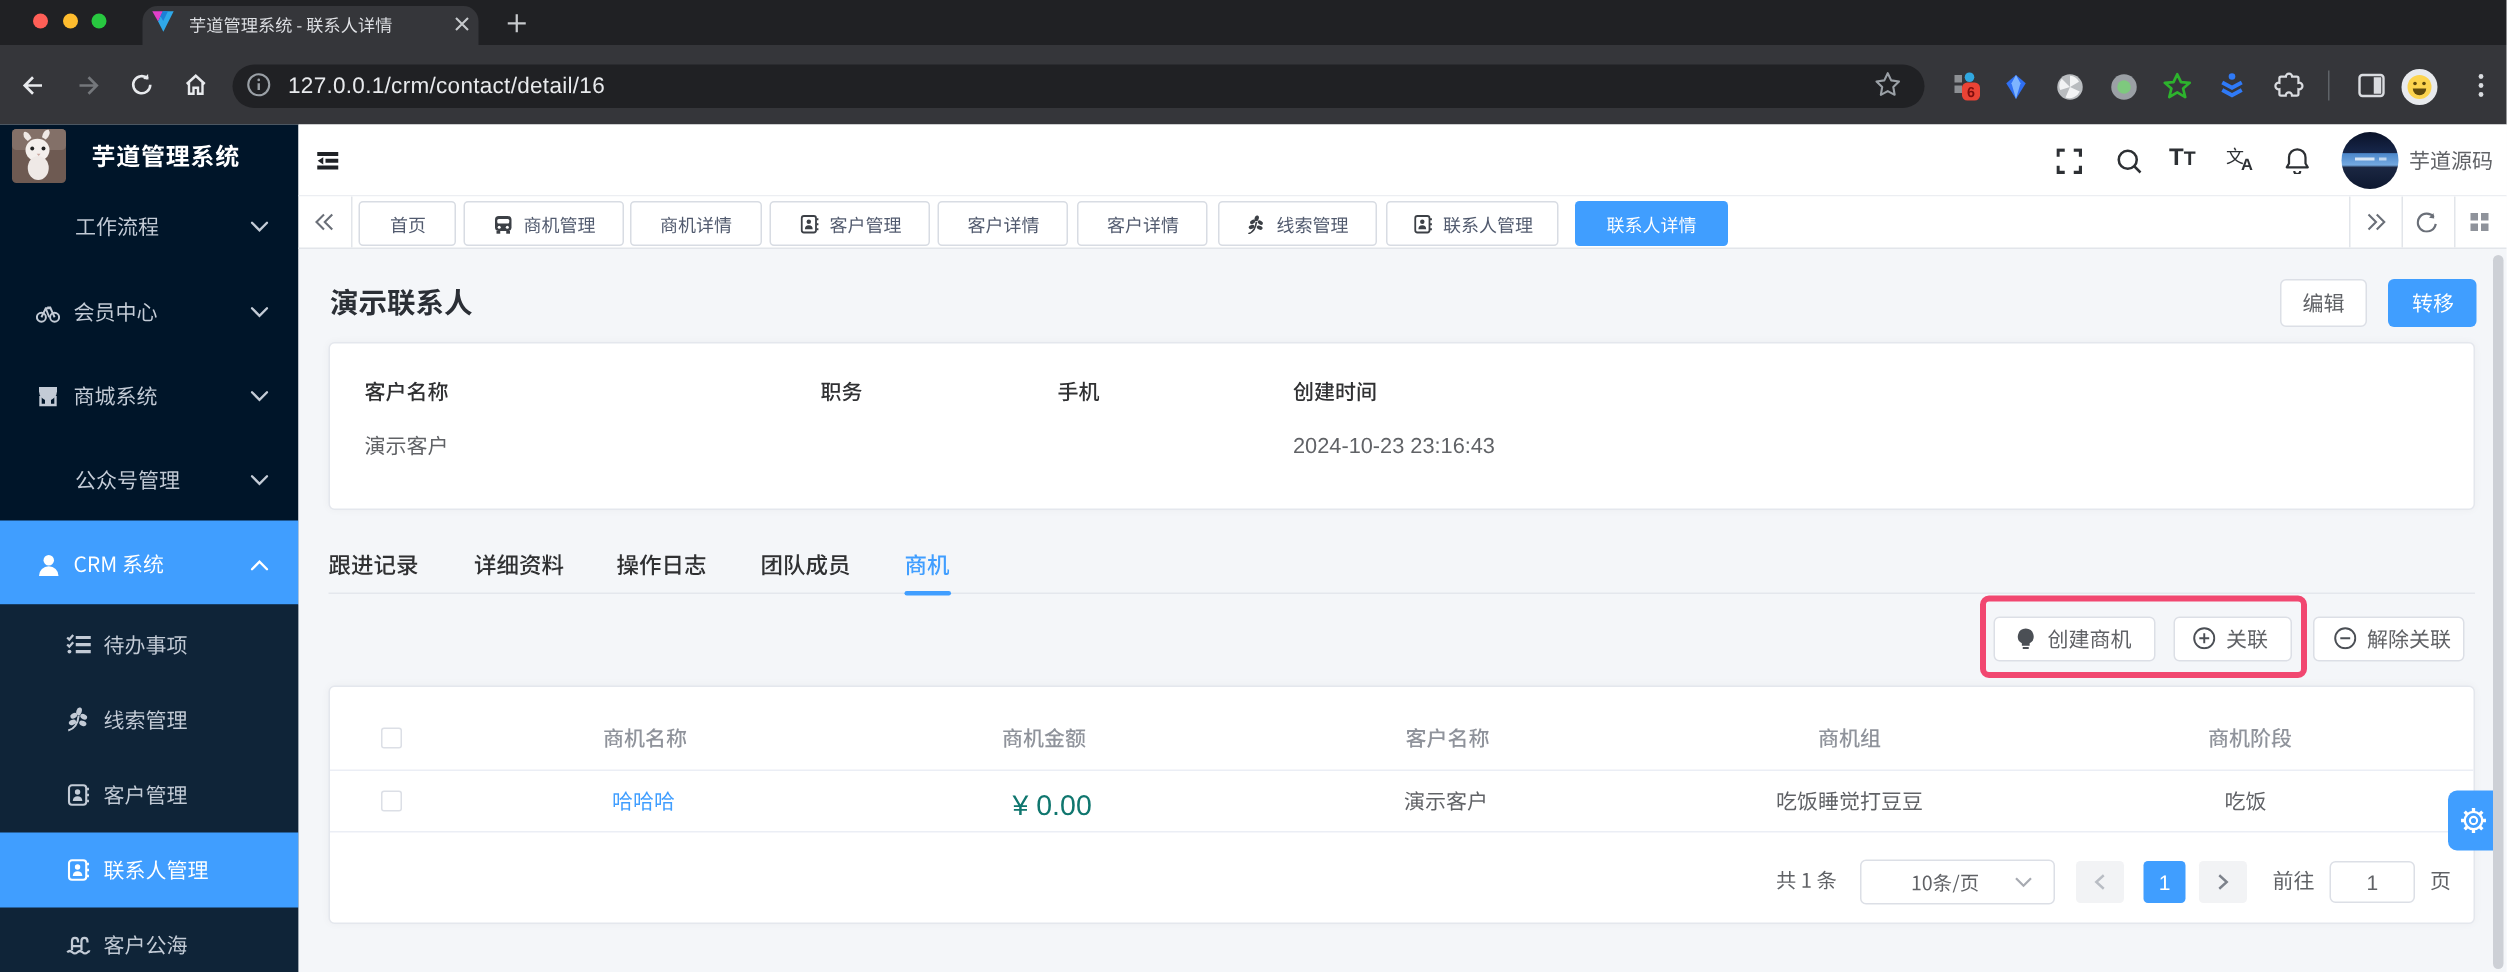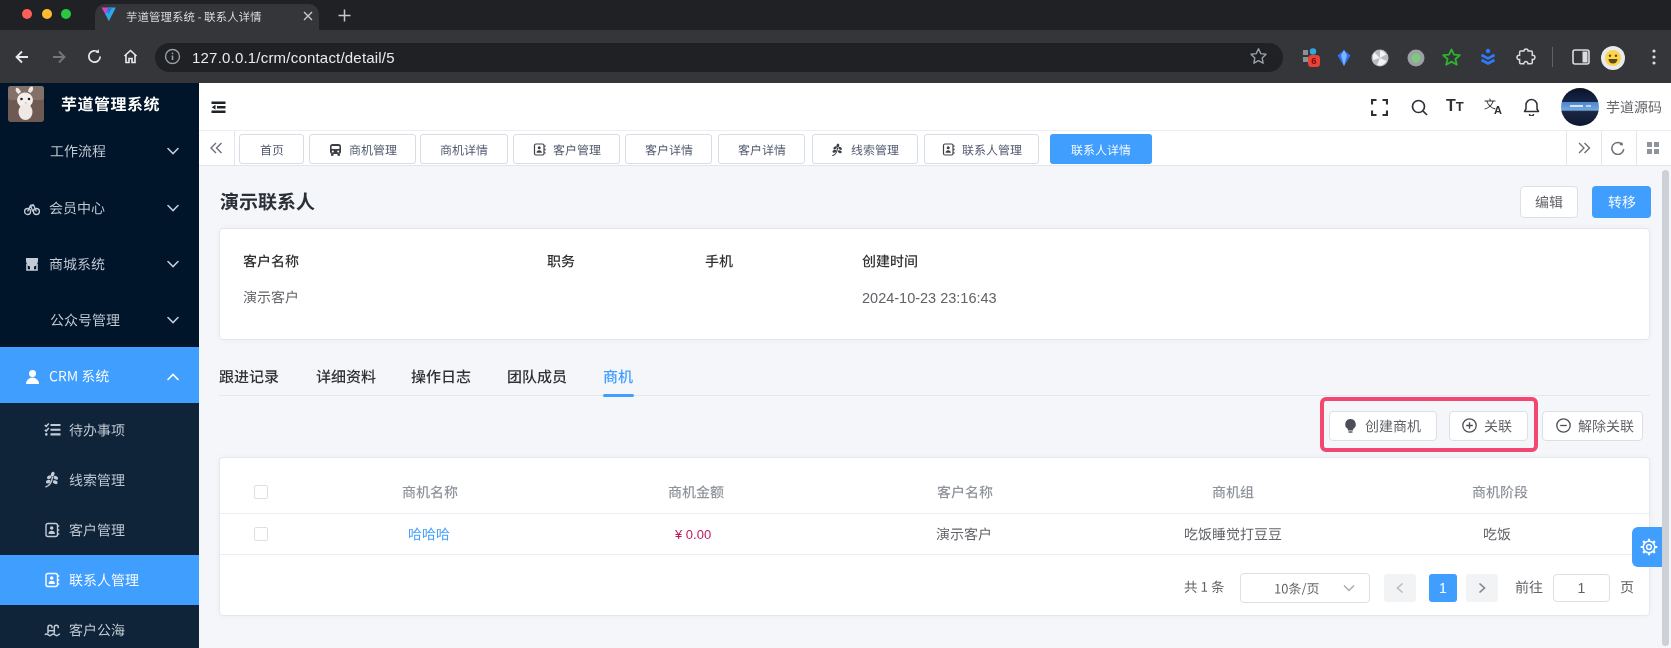--- a/index.html
+++ b/index.html
@@ -164,21 +164,21 @@
   </svg>
 <svg style="position:absolute;left:122px;top:48px;" width="17" height="17" viewBox="0 0 17 17">
     <path d="M2.5 8 L8.5 2.5 L14.5 8 M4 7 V14.5 H7 V10.5 H10 V14.5 H13 V7" stroke="#e8eaed" stroke-width="1.6" fill="none"></path>
   </svg>
 <div style="position:absolute;left:155px;top:43px;width:1128px;height:29px;background:#202124;border-radius:14.5px;"></div>
 <svg style="position:absolute;left:164px;top:48px;" width="17" height="17" viewBox="0 0 17 17">
     <circle cx="8.5" cy="8.5" r="7" stroke="#9aa0a6" stroke-width="1.4" fill="none"></circle>
     <path d="M8.5 7.5 V12" stroke="#9aa0a6" stroke-width="1.6"></path>
     <circle cx="8.5" cy="5.3" r="0.9" fill="#9aa0a6"></circle>
   </svg>
-<div style="position:absolute;left:192px;top:43px;height:29px;line-height:29px;font-size:15px;color:#e8eaed;font-family:'Liberation Sans',sans-serif;letter-spacing:.2px;">127.0.0.1/crm/contact/detail/5</div>
+<div style="position:absolute;left:192px;top:43px;height:29px;line-height:29px;font-size:15px;color:#e8eaed;font-family:'Liberation Sans',sans-serif;letter-spacing:.2px;">127.0.0.1/crm/contact/detail/16</div>
 <svg style="position:absolute;left:1249px;top:47px;" width="19" height="19" viewBox="0 0 19 19">
     <path d="M9.5 1.8 L11.8 6.6 L17 7.3 L13.2 11 L14.1 16.2 L9.5 13.7 L4.9 16.2 L5.8 11 L2 7.3 L7.2 6.6 Z" stroke="#9aa0a6" stroke-width="1.4" fill="none" stroke-linejoin="round"></path>
   </svg>
 <svg style="position:absolute;left:1302px;top:47px;" width="22" height="22" viewBox="0 0 22 22">
     <rect x="1" y="3" width="5" height="5" fill="#8d9094"></rect>
     <rect x="1" y="10" width="5" height="5" fill="#8d9094"></rect>
     <circle cx="11" cy="4.5" r="3.2" fill="#31a8e0"></circle>
     <rect x="6" y="8" width="12" height="12" rx="3.5" fill="#ea4335"></rect>
     <text x="12" y="17.4" font-size="9.5" font-weight="bold" fill="#7e0d0d" text-anchor="middle" font-family="Liberation Sans">6</text>
   </svg>
@@ -656,21 +656,21 @@
     <use href="#g65" x="1000"></use>
     <use href="#g97" x="2000"></use>
     <use href="#g98" x="3000"></use>
   </svg>
 <div style="position:absolute;left:220px;top:513px;width:1429px;height:1px;background:#ebeef5;"></div>
 <svg style="position:absolute;left:408.0px;top:527.0px;" width="42.0" height="14" viewBox="0 -880 3000 1000" fill="#409eff">
     <use href="#g99" x="0"></use>
     <use href="#g99" x="1000"></use>
     <use href="#g99" x="2000"></use>
   </svg>
-<div style="position:absolute;left:675px;top:527px;font-family:'Liberation Sans',sans-serif;font-size:13px;color:#be185d;">¥ 0.00</div>
+<div style="position:absolute;left:675px;top:527px;font-family:'Liberation Sans',sans-serif;font-size:19px;color:#0f766e;">¥ 0.00</div>
 <svg style="position:absolute;left:936.0px;top:527.0px;" width="56.0" height="14" viewBox="0 -880 4000 1000" fill="#606266">
     <use href="#g70" x="0"></use>
     <use href="#g71" x="1000"></use>
     <use href="#g41" x="2000"></use>
     <use href="#g42" x="3000"></use>
   </svg>
 <svg style="position:absolute;left:1184.0px;top:527.0px;" width="98.0" height="14" viewBox="0 -880 7000 1000" fill="#606266">
     <use href="#g100" x="0"></use>
     <use href="#g101" x="1000"></use>
     <use href="#g102" x="2000"></use>

